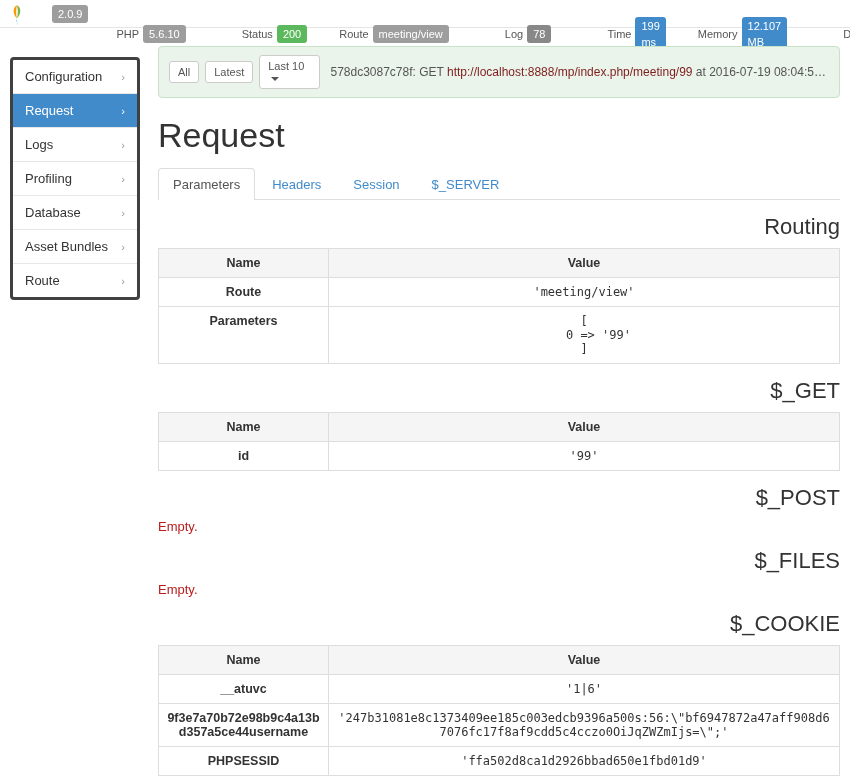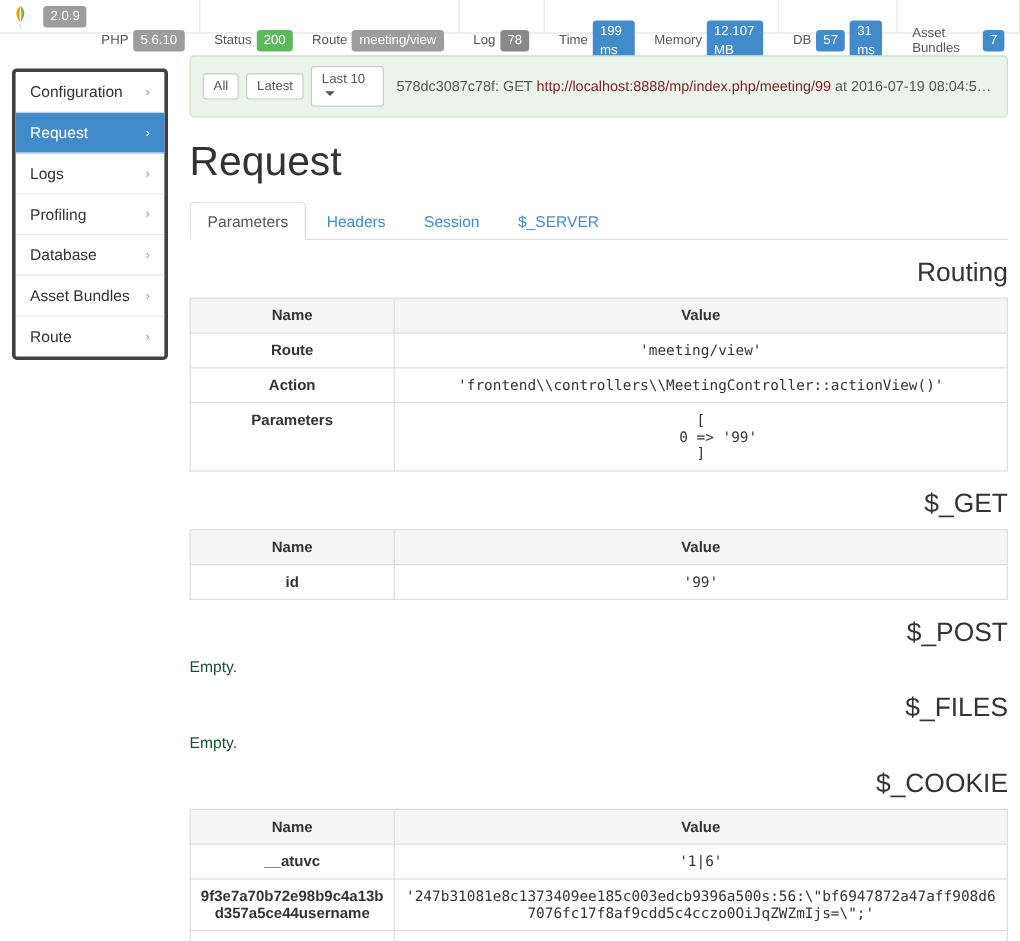--- a/index.html
+++ b/index.html
@@ -1,20 +1,20 @@
 <!DOCTYPE html>
 <html><head>
 <meta charset="utf-8">
 <style>
   * { box-sizing: border-box; }
   html, body { margin:0; padding:0; font-family: "Helvetica Neue", Helvetica, Arial, sans-serif; font-size:13px; color:#333; background:#fff; }
   body { width:850px; }
 
   
-  .topbar { display:flex; align-items:center; height:28px; border-bottom:1px solid #e4e4e4; padding-left:6px; gap:8px; background:#fff;}
+  .topbar { display:flex; align-items:center; height:28px; border-bottom:1px solid #e4e4e4; padding-left:6px; gap:24px; background:#fff;}
   .logo { width:22px; height:22px; position:relative; }
   .logo svg { width:22px; height:22px; }
   .tb-group { display:flex; align-items:center; gap:4px; font-size:11px; color:#555; padding:0 4px;margin-top:40px; }
   .sep { width:1px; align-self:stretch; background:#e7e7e7; }
   .pill { display:inline-block; padding:1px 6px; border-radius:3px; font-size:11px; line-height:16px; font-weight:400; }
   .pill-grey { background:#9d9d9d; color:#fff; }
   .pill-green { background:#5cb85c; color:#fff; }
   .pill-blue  { background:#428bca; color:#fff; }
   .pill-dark  { background:#888; color:#fff; }
   .tb-label { color:#555; }
@@ -41,21 +41,21 @@
   .strip .info a { color:#7f1d1d; text-decoration:none;}
 
   h1.page-title { font-size:34px; font-weight:500; margin:0 0 12px 0; color:#333;}
 
   
   .tabs { border-bottom:1px solid #ddd; display:flex; gap:2px; margin-bottom:14px;}
   .tab { padding:8px 14px; font-size:13px; color:#428bca; cursor:pointer; border:1px solid transparent; border-bottom:none; border-radius:4px 4px 0 0; position:relative; top:1px;}
   .tab.active { color:#555; background:#fff; border-color:#ddd #ddd #fff #ddd; }
 
   h2.section { font-size:22px; font-weight:500; margin:14px 0 8px; color:#333;text-align:right; }
-  .empty { font-size:13px; color:#14532d; margin:4px 0 10px;}
+  .empty { font-size:13px; color:#b91c1c; margin:4px 0 10px;}
 
   table.data { width:100%; border-collapse:collapse; font-size:12.5px; margin-bottom:10px; table-layout:fixed;}
   table.data th, table.data td { border:1px solid #ddd; padding:7px 8px; text-align:center; vertical-align:top; word-wrap:break-word; overflow-wrap:break-word;}
   table.data thead th { background:#f5f5f5; font-weight:700; }
   table.data tbody th { font-weight:700; background:#fff; width:170px;}
   .mono { font-family: Menlo, Consolas, monospace; font-size:12px; white-space:pre-wrap; }
 </style>
 </head>
 <body>
 
@@ -174,24 +174,20 @@
         <th>Name</th>
         <th>Value</th>
       </tr>
         </thead>
       <tbody id="routing-body">
           <tr>
             <th>Route</th>
             <td class="mono">'meeting/view'</td>
           </tr>
           <tr>
-            <th>Action</th>
-            <td class="mono">'frontend\\controllers\\MeetingController::actionView()'</td>
-          </tr>
-          <tr>
             <th>Parameters</th>
             <td class="mono">[
     0 =&gt; '99'
 ]</td>
           </tr>
         </tbody>
     </table>
 
     <h2 class="section">$_GET</h2>
     <table class="data">

